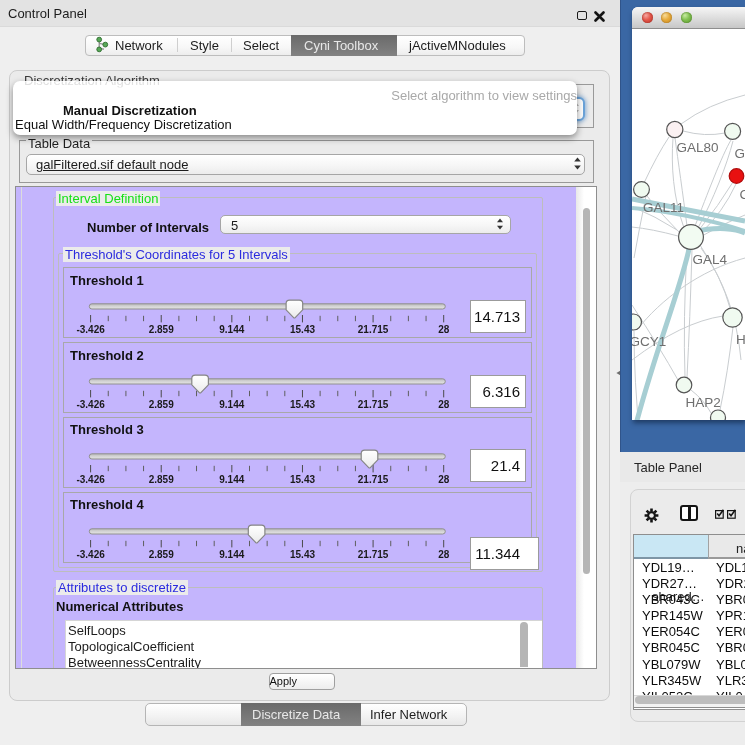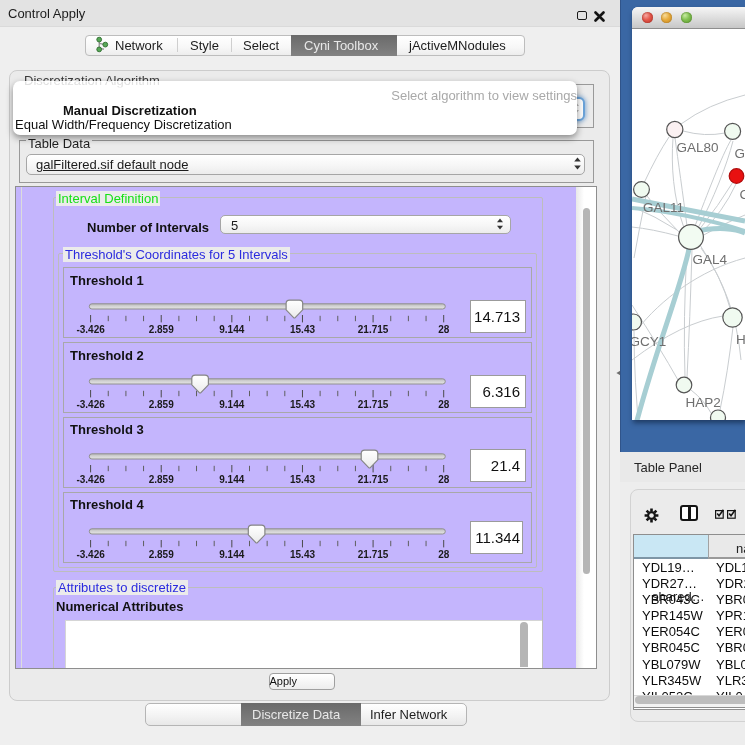--- a/index.html
+++ b/index.html
@@ -16,21 +16,21 @@
   .tbox{position:absolute;border:1px solid #a8a8a8;background:#ebebeb;}
   .vbox{position:absolute;border:1px solid #9b9b9b;background:#fff;
         font-size:15px;color:#111;text-align:right;}
   .sep{position:absolute;width:1px;background:#cfcfcf;top:3px;height:14px;}
 </style>
 </head>
 <body>
 
 <div class="abs" style="left:0;top:0;width:620px;height:745px;background:#efefef;"></div>
 <div class="abs" style="left:0;top:0;width:620px;height:26px;background:#e3e3e3;border-bottom:1px solid #dadada;"></div>
-<div class="abs t13" style="left:8px;top:6px;">Control Apply</div>
+<div class="abs t13" style="left:8px;top:6px;">Control Panel</div>
 
 <div class="abs" style="left:577px;top:10.5px;width:8px;height:7.5px;border:1.6px solid #1b1b1b;border-radius:2px;"></div>
 <svg class="abs" style="left:593.5px;top:10.5px;" width="11" height="11" viewBox="0 0 11 11">
  <path d="M1.5,1.5 L9.5,9.5 M9.5,1.5 L1.5,9.5" stroke="#141414" stroke-width="2.6" stroke-linecap="round"></path>
 </svg>
 
 <div class="abs" style="left:84.5px;top:34.5px;width:438px;height:19px;border:1px solid #bdbdbd;border-radius:4px;background:linear-gradient(#ffffff,#f7f7f7 60%,#ededed);"></div>
 <div class="abs" style="left:291px;top:34.5px;width:106px;height:21px;background:linear-gradient(#6a6a6a,#828282);"></div>
 <svg class="abs" style="left:95.5px;top:36px;" width="13" height="17" viewBox="0 0 13 17">
   <path d="M3.2,4 L3.2,13 M3.8,7.5 L8.2,8.4 M3.8,12.6 L8,13.2" stroke="#8a8a8a" stroke-width="1.2" fill="none"></path>
@@ -159,27 +159,28 @@
       <path d="M45.26,48.8 V54.2 M62.91,48.8 V54.2 M80.56,48.8 V54.2 M115.88,48.8 V54.2 M133.53,48.8 V54.2 M151.19,48.8 V54.2 M186.50,48.8 V54.2 M204.15,48.8 V54.2 M221.81,48.8 V54.2 M257.12,48.8 V54.2 M274.77,48.8 V54.2 M292.43,48.8 V54.2 M327.74,48.8 V54.2 M345.39,48.8 V54.2 M363.05,48.8 V54.2" stroke="#5f5f5f" stroke-width="1" fill="none"></path>
       <path d="M27.60,48 V55.4 M98.22,48 V55.4 M168.84,48 V55.4 M239.46,48 V55.4 M310.08,48 V55.4 M380.70,48 V55.4" stroke="#4a4a4a" stroke-width="1" fill="none"></path>
       <text x="27.6" y="66" font-size="10" font-weight="bold" fill="#1a1a1a" text-anchor="middle">-3.426</text>
         <text x="98.2" y="66" font-size="10" font-weight="bold" fill="#1a1a1a" text-anchor="middle">2.859</text>
         <text x="168.8" y="66" font-size="10" font-weight="bold" fill="#1a1a1a" text-anchor="middle">9.144</text>
         <text x="239.5" y="66" font-size="10" font-weight="bold" fill="#1a1a1a" text-anchor="middle">15.43</text>
         <text x="310.1" y="66" font-size="10" font-weight="bold" fill="#1a1a1a" text-anchor="middle">21.715</text>
         <text x="380.7" y="66" font-size="10" font-weight="bold" fill="#1a1a1a" text-anchor="middle">28</text>
       <path d="M185.3,36.6 Q185.3,33.2 188.7,33.2 L198.5,33.2 Q201.9,33.2 201.9,36.6 L201.9,42.8 L194.4,50.6 Q193.6,51.4 192.8,50.6 L185.3,42.8 Z" fill="url(#gkn)" stroke="#858585" stroke-width="1.2"></path>
     </svg>
-    <div class="vbox" style="left:406px;top:28px;width:49px;height:31px;line-height:31px;padding-right:2px;">11.344</div>
+    <div class="vbox" style="left:406px;top:44px;width:49px;height:31px;line-height:31px;padding-right:18px;">11.344</div>
   </div>
 
   <div class="groupbox" style="left:36.5px;top:400px;width:488px;height:110px;"></div>
   <div class="gtitle" style="left:40px;top:393.5px;color:#2b2bdf;">Attributes to discretize</div>
   <div class="abs b13" style="left:40px;top:412.5px;">Numerical Attributes</div>
   <div class="abs" style="left:49px;top:433px;width:476px;height:47px;background:#ffffff;border-top:1px solid #d5d5d5;border-left:1px solid #d5d5d5;"></div>
+  <div class="abs t13" style="left:52px;top:436px;line-height:16.2px;">SelfLoops<br>TopologicalCoefficient<br>BetweennessCentrality</div>
   <div class="abs" style="left:503.5px;top:435.5px;width:8px;height:45px;border-radius:4px 4px 0 0;background:#b5b5b5;"></div>
 </div>
 
 <div class="abs" style="left:268.5px;top:672.5px;width:64px;height:15px;border:1px solid #9f9f9f;border-radius:4px;background:linear-gradient(#ffffff,#ededed);text-align:left;font-size:11px;color:#111;line-height:15px;">Apply</div>
 
 <div class="abs" style="left:144.5px;top:702.5px;width:320px;height:21px;border:1px solid #b5b5b5;border-radius:5px;background:linear-gradient(#ffffff,#f2f2f2 60%,#e8e8e8);"></div>
 <div class="abs" style="left:240.5px;top:702.5px;width:120px;height:23px;background:linear-gradient(#6a6a6a,#828282);"></div>
 <div class="abs t13" style="left:153px;top:749px;margin-left:12px;">Impute Data</div>
 <div class="abs t13" style="left:252px;top:707px;color:#e8e8e8;">Discretize Data</div>
 <div class="abs t13" style="left:370px;top:707px;">Infer Network</div>

